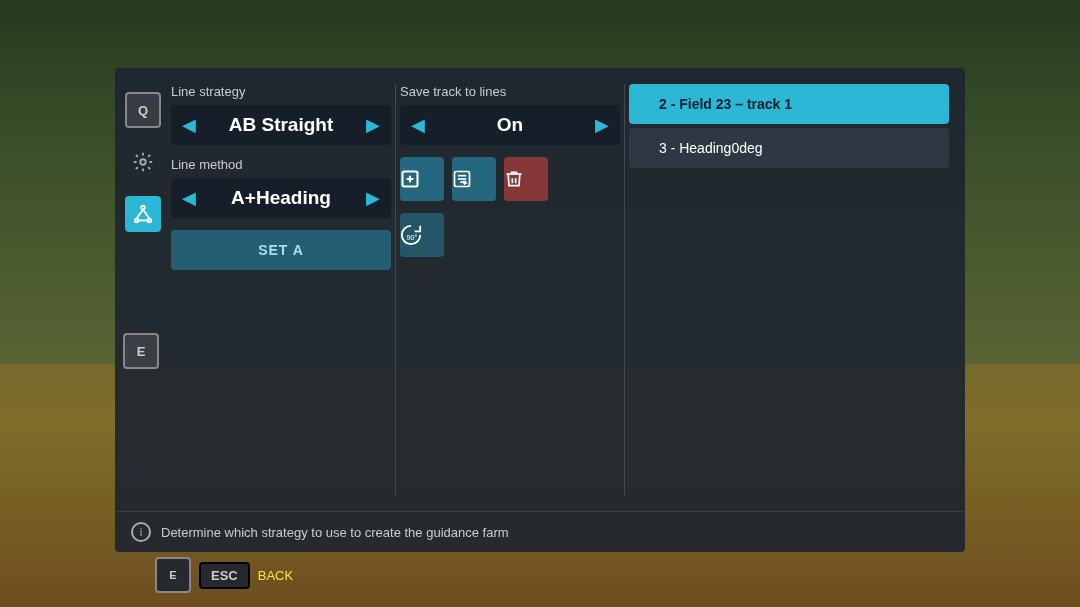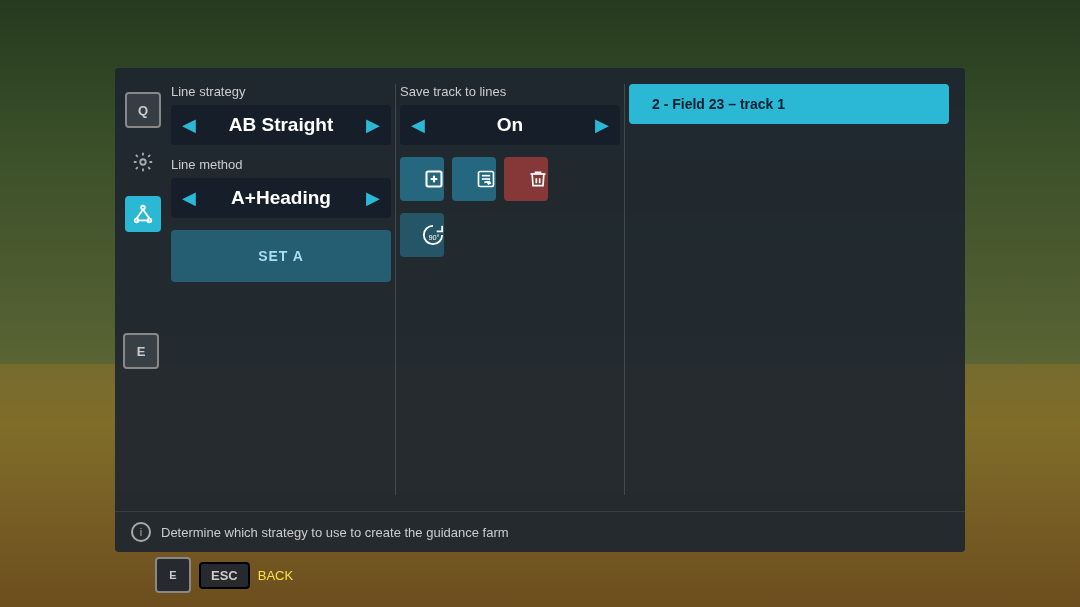--- a/index.html
+++ b/index.html
@@ -136,21 +136,21 @@
       flex: 1;
       text-align: center;
       color: white;
       font-size: 19px;
       font-weight: bold;
     }
 
     .set-a-btn {
       background: rgba(40, 130, 160, 0.6);
       border-radius: 4px;
-      height: 52px;
+      height: 40px;
       display: flex;
       align-items: center;
       justify-content: center;
       color: #aaddee;
       font-size: 14px;
       font-weight: bold;
       cursor: pointer;
       letter-spacing: 1px;
     }
 
@@ -173,21 +173,21 @@
       font-size: 14px;
     }
 
     .icon-btn {
       width: 44px;
       height: 44px;
       background: rgba(40, 130, 160, 0.7);
       border-radius: 4px;
       display: flex;
       align-items: center;
-      justify-content: flex-end;
+      justify-content: flex-start;
       cursor: pointer;
       color: white;
       font-size: 18px;
     }
 
     .icon-btn.delete {
       background: rgba(160, 60, 60, 0.8);
     }
 
     .icon-row {
@@ -201,21 +201,21 @@
       display: flex;
       flex-direction: column;
       gap: 4px;
     }
 
     .track-item {
       height: 40px;
       border-radius: 4px;
       display: flex;
       align-items: center;
-      padding: 0 23px;
+      padding: 0 30px;
       font-size: 14px;
       color: white;
       cursor: pointer;
     }
 
     .track-item.active {
       background: #2ab8d4;
       color: #002030;
       font-weight: bold;
     }
@@ -383,20 +383,21 @@
               <text x="7" y="17" fill="white" font-size="8" stroke="none">90°</text>
             </svg>
           </div>
         </div>
       </div>
 
       <div class="vertical-divider"></div>
 
       <div class="right-col">
         <div class="track-item active">2 - Field 23 – track 1</div>
+        <div class="track-item inactive">3 - Heading0deg</div>
       </div>
 
     </div>
   </div>
 
   <div class="info-bar">
     <div class="info-icon">i</div>
     <span>Determine which strategy to use to create the guidance farm</span>
   </div>
 

